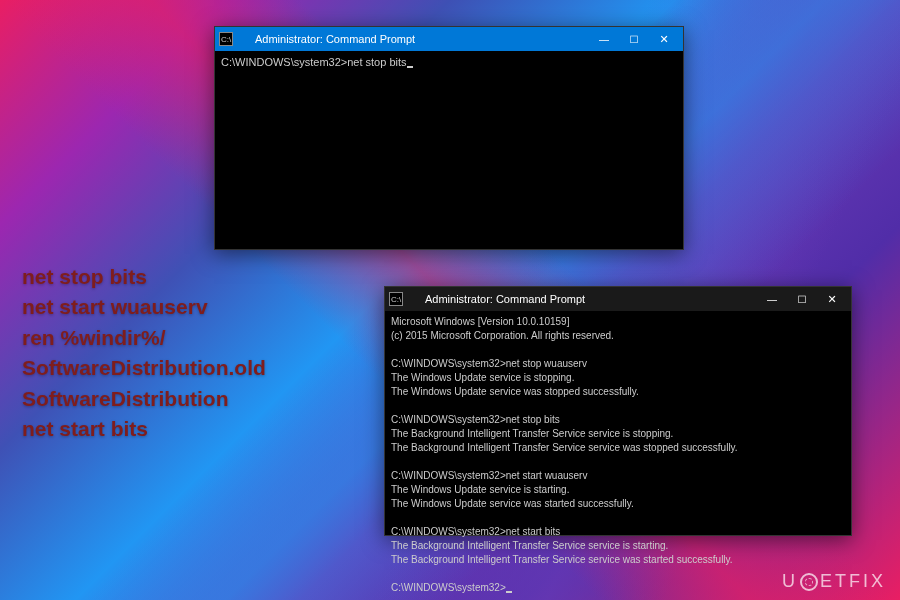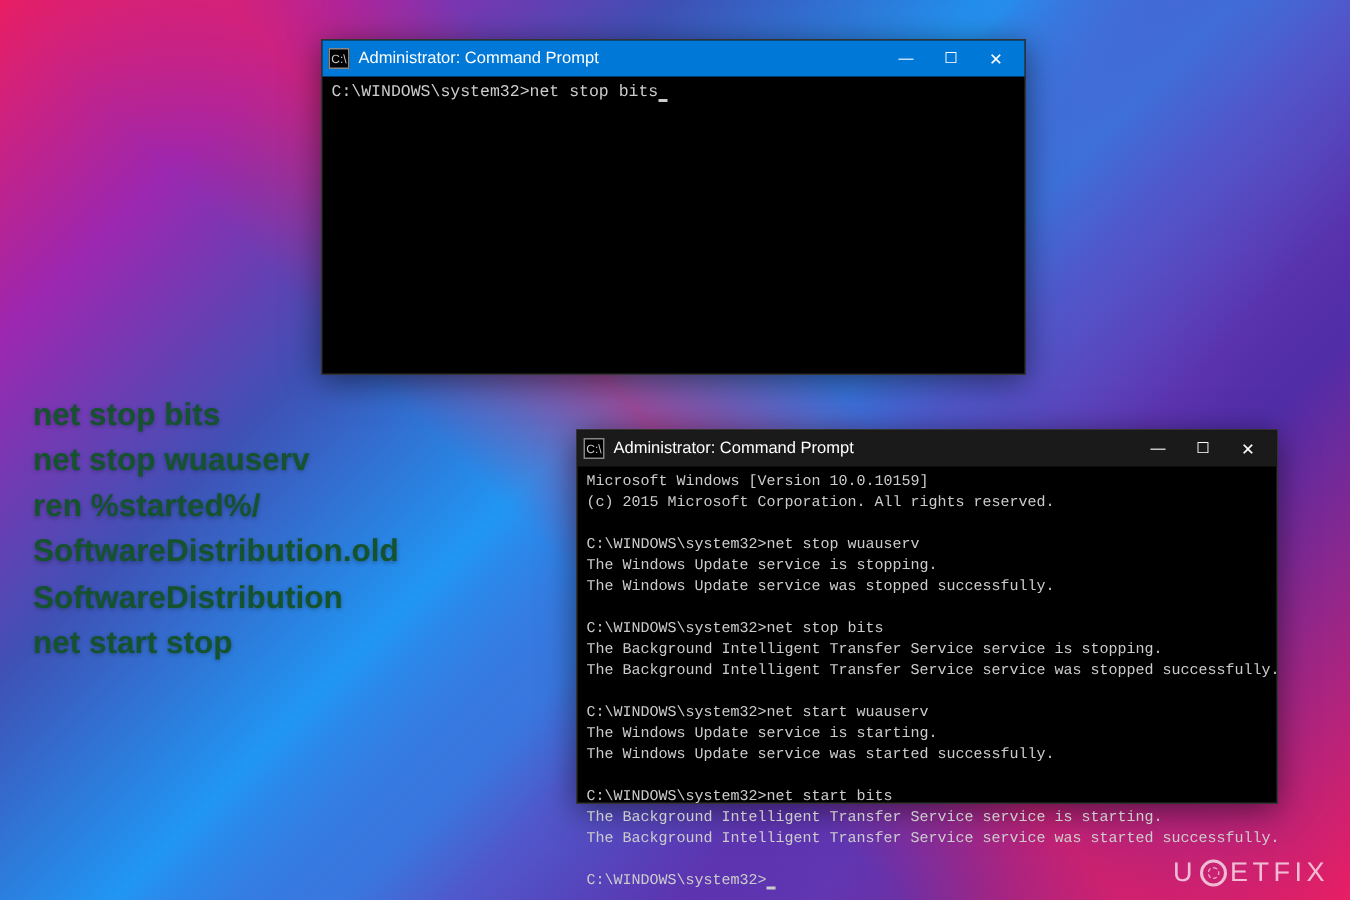--- a/index.html
+++ b/index.html
@@ -48,56 +48,56 @@
       width: 14px; height: 14px;
       background: #000;
       border: 1px solid #888;
       margin-right: 6px;
       display: inline-flex;
       align-items: center;
       justify-content: center;
       font-size: 8px;
       color: #ccc;
     }
-    .tb-title { flex: 1; }
+    .tb-title { flex: 1; margin-left: 16px; }
     .tb-controls { display: flex; gap: 0; }
     .tb-btn {
       width: 30px;
       height: 22px;
       display: flex;
       align-items: center;
       justify-content: center;
       font-size: 11px;
       cursor: pointer;
     }
     .tb-btn-min::before { content: "—"; font-size: 10px; }
     .tb-btn-max::before { content: "☐"; font-size: 10px; }
     .tb-btn-close::before { content: "✕"; font-size: 11px; }
     .titlebar-dark .tb-btn-close { background: transparent; }
 
     .cmd-body {
       padding: 4px 6px;
-      font-family: Liberation Mono, monospace;
+      font-family: Liberation Sans, sans-serif;
       font-size: 11px;
       line-height: 1.35;
       color: #ccc;
       white-space: pre;
     }
     .cursor { display: inline-block; width: 6px; height: 2px; background: #ccc; vertical-align: bottom; margin-bottom: 2px; }
 
     .win1 { left: 214px; top: 26px; width: 470px; height: 224px; }
     .win2 { left: 384px; top: 286px; width: 468px; height: 250px; }
     .win2 .cmd-body { font-size: 10px; line-height: 1.4; }
 
     
     .overlay-text {
       position: absolute;
       left: 22px;
       top: 262px;
-      color: #14532d;
+      color: #7f1d1d;
       font-weight: 700;
       font-size: 21px;
       line-height: 1.45;
       font-family: "Segoe UI", Arial, sans-serif;
       text-shadow: 0 1px 3px rgba(0,0,0,0.3);
     }
 
     
     .watermark {
       position: absolute;
@@ -171,24 +171,24 @@
 <span></span>
 <span>C:\WINDOWS\system32&gt;net start bits</span>
 <span>The Background Intelligent Transfer Service service is starting.</span>
 <span>The Background Intelligent Transfer Service service was started successfully.</span>
 <span></span>
 <span>C:\WINDOWS\system32&gt;</span><span class="cursor"></span></div>
 </div>
 
 <div class="overlay-text">
   <div>net stop bits</div>
-  <div>net stop wuauserv</div>
-  <div>ren %started%/</div>
+  <div>net start wuauserv</div>
+  <div>ren %windir%/</div>
   <div>SoftwareDistribution.old</div>
   <div>SoftwareDistribution</div>
-  <div>net start stop</div>
+  <div>net start bits</div>
 </div>
 
 <div class="watermark">
   <span>U</span>
   <span class="gear"></span>
   <span>ETFIX</span>
 </div>
 
 </body></html>

